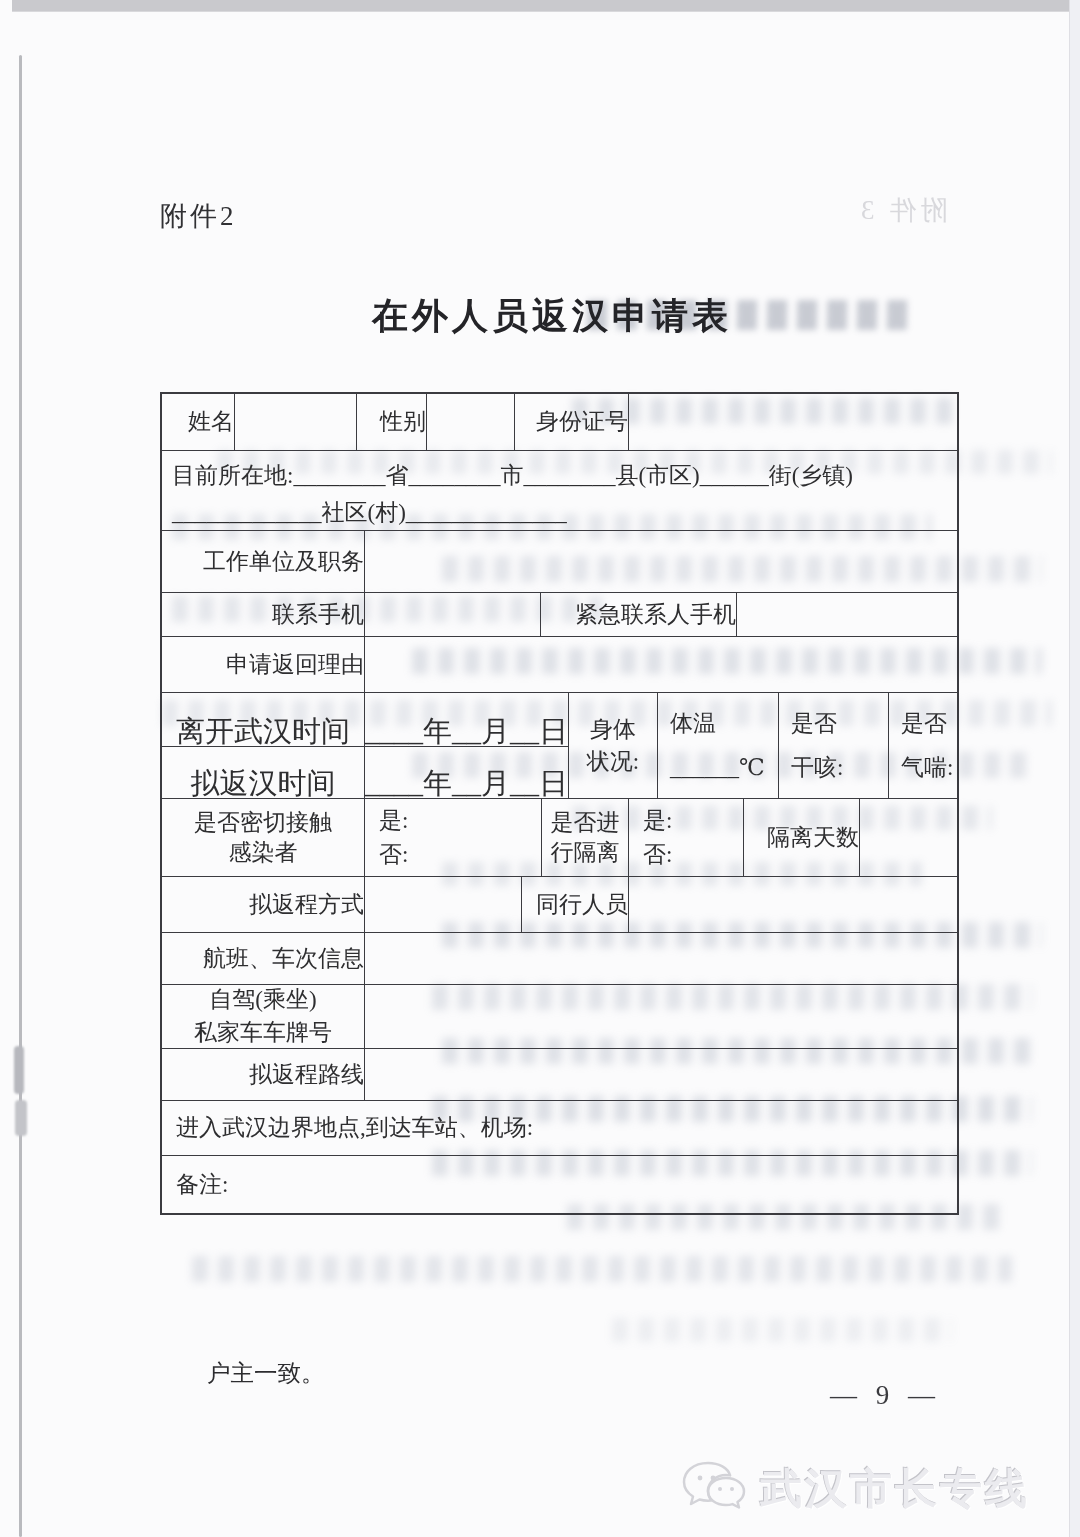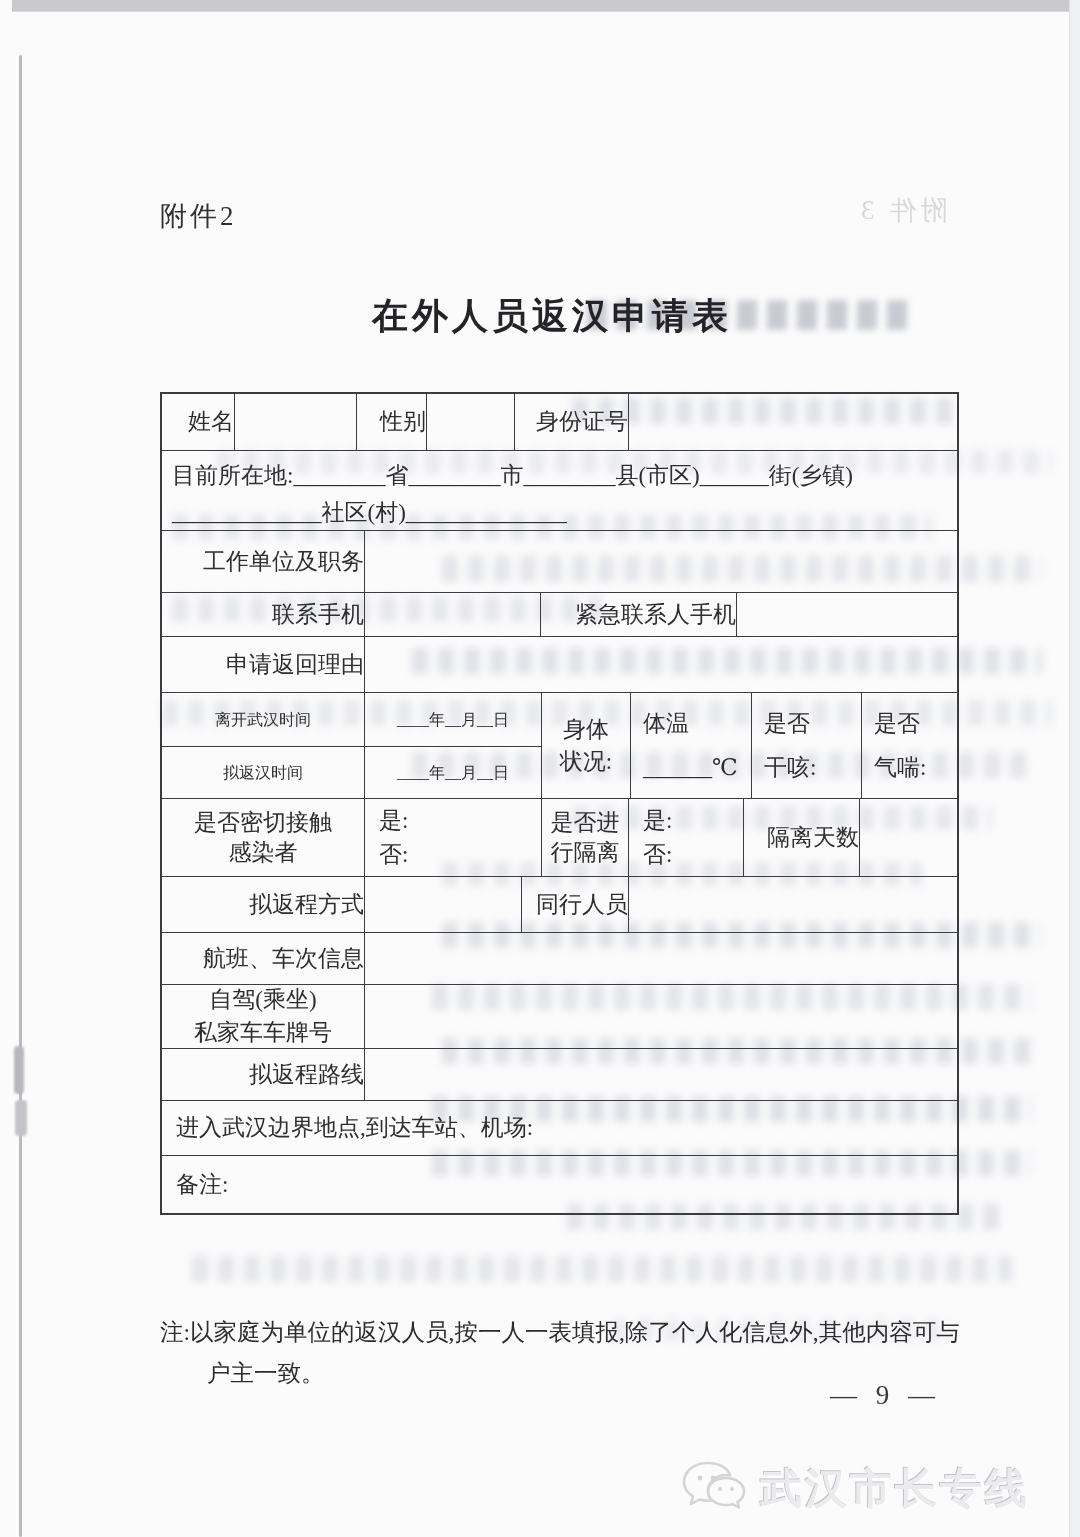--- a/index.html
+++ b/index.html
@@ -23,21 +23,21 @@
   .table{left:148px;top:392px;width:799px;border:2px solid #3b3b40;box-sizing:border-box;background:transparent;}
   .trow{display:flex;box-sizing:border-box;}
   .trow + .trow{border-top:1.5px solid #3b3b40;}
   .cell{box-sizing:border-box;display:flex;align-items:center;justify-content:flex-end;font-size:23px;line-height:30px;}
   .cell + .cell{border-left:1.5px solid #3b3b40;}
   .cell.col{flex-direction:column;justify-content:center;}
   .cell.left{justify-content:flex-start;padding-left:14px;}
   .cell.wide{justify-content:flex-start;align-items:flex-start;flex-direction:column;padding:6px 8px 2px 10px;}
   .subrow{display:flex;box-sizing:border-box;}
   .subrow + .subrow{border-top:1.5px solid #3b3b40;}
-  .subcell{box-sizing:border-box;display:flex;align-items:center;justify-content:center;font-size:16px;}
+  .subcell{box-sizing:border-box;display:flex;align-items:flex-end;justify-content:center;font-size:29px;}
   .subcell + .subcell{border-left:1.5px solid #3b3b40;}
   .lines{display:flex;flex-direction:column;align-items:flex-start;gap:4px;}
   .u{white-space:nowrap;}
   
   .note{left:148px;top:1312px;width:812px;font-size:23.5px;line-height:41px;color:#2c2c2f;}
   .note .ind{display:inline-block;width:47px;}
   .pagenum{left:818px;top:1380px;font-size:27px;letter-spacing:6px;color:#3a3a3e;}
   
   .wm{right:50px;top:1458px;display:flex;align-items:center;gap:6px;}
   .wm-text{font-family:"Liberation Sans","DejaVu Sans",sans-serif;font-weight:bold;font-size:42px;letter-spacing:3px;color:#ebebef;text-shadow:-1px -1px 0 #c3c3c9,1px 1px 1px #ffffff;}
@@ -234,21 +234,21 @@
 
     <div class="trow" style="height:58px">
       <div class="cell left" style="flex:1">
           <span>备注:</span>
         </div>
     </div>
 
   </div>
 
   <div class="abs note">
-    <span>注:以家庭为单位的返汉人员,按一人一表填报,除了个人化信息外,其他内容可与</span><br>
+    <br>
     <span class="ind"></span><span>户主一致。</span>
   </div>
 
   <div class="abs pagenum">— 9 —</div>
 
   <div class="abs wm">
     <span>
       <svg width="74" height="62" viewBox="0 0 74 62">
         <g fill="none" stroke="#d3d3d8" stroke-width="2.5">
           <path d="M28 5 C13 5 4 14 4 24 c0 6 3.5 11 9 14.5 L11 46 l8.5 -4.5 c2.7 .8 5.6 1.2 8.5 1.2 1 0 2 -.05 3 -.15 C29.5 40 28 36.5 28 33 c0 -9 8 -16 18 -16 1.4 0 2.8 .13 4.1 .4 C48 10 39 5 28 5 Z" stroke-linejoin="round"></path>

